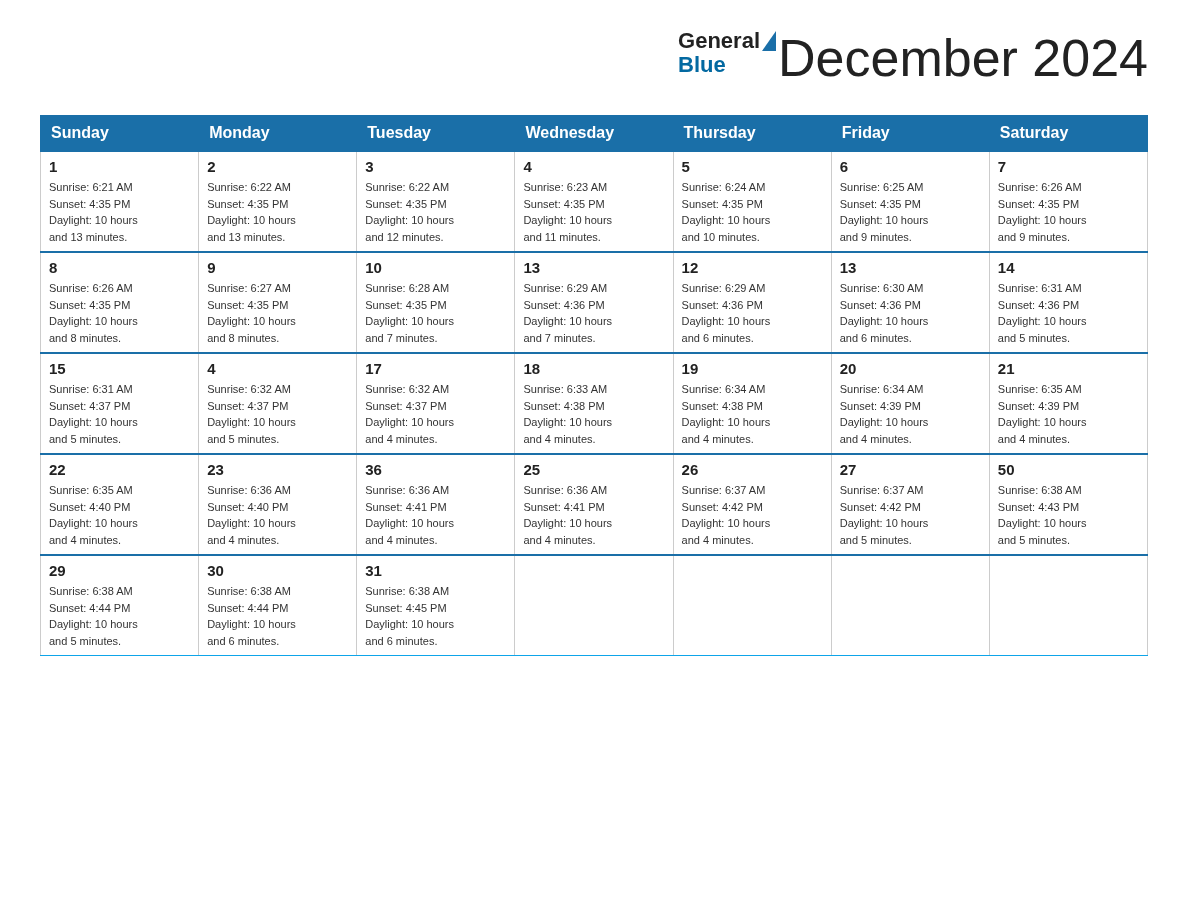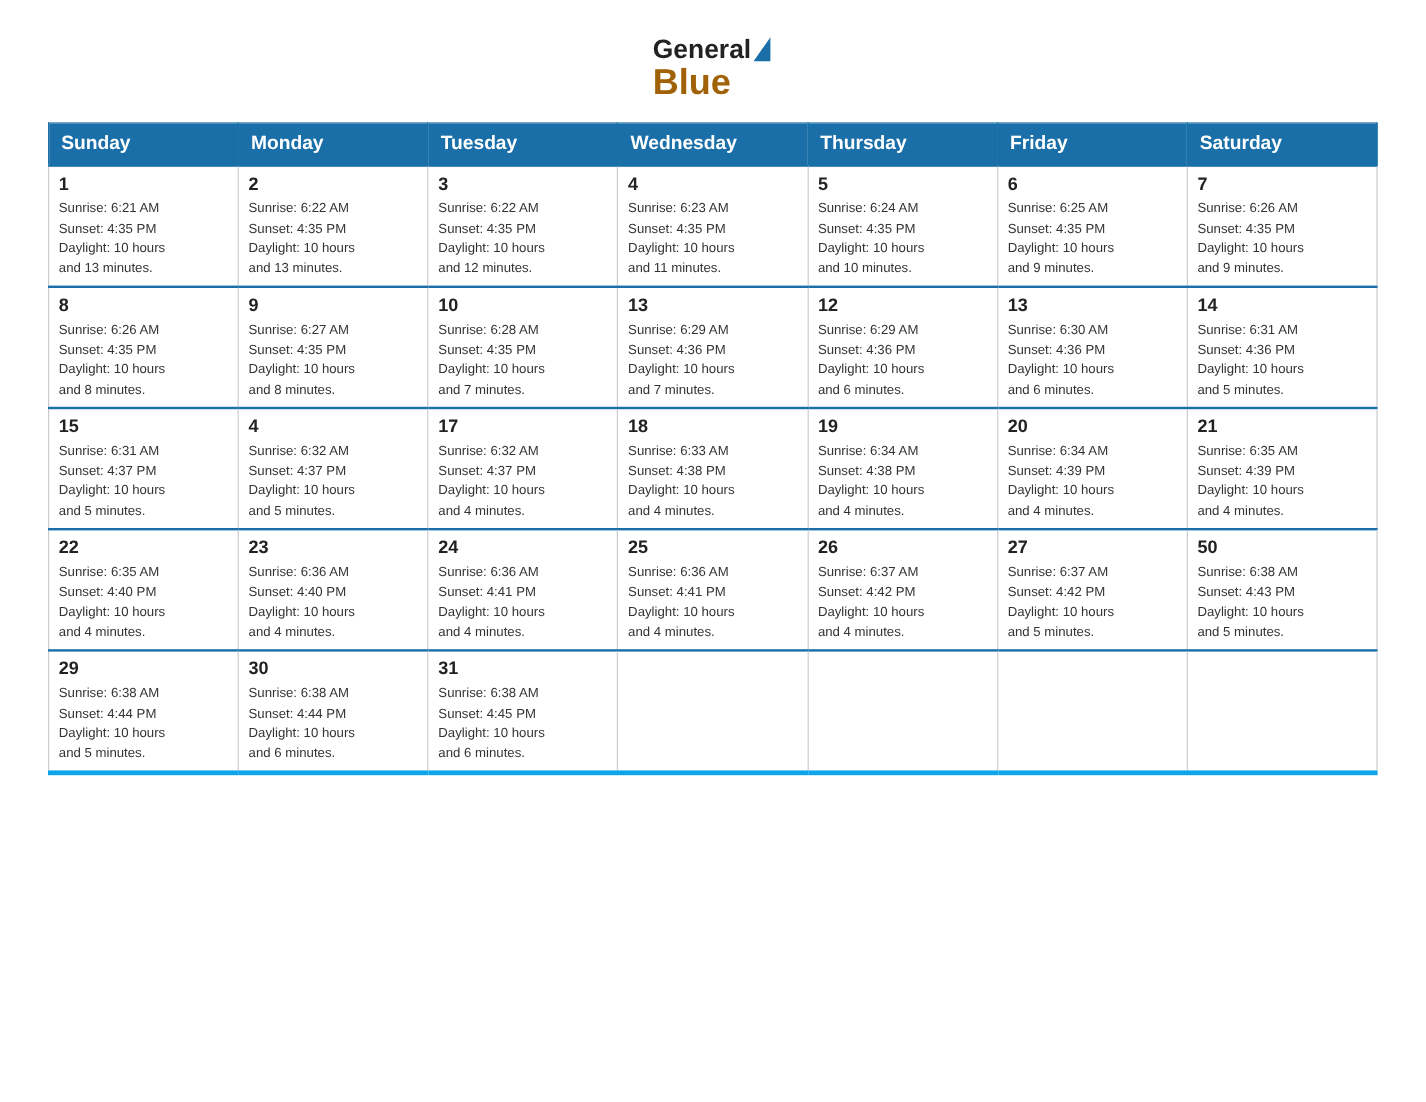--- a/index.html
+++ b/index.html
@@ -6,23 +6,23 @@
     body {
       font-family: Arial, sans-serif;
       background: #fff;
       color: #222;
       padding: 30px 40px;
       width: 1188px;
       min-height: 918px;
     }
     .header {
       display: flex;
-      justify-content: center;
+      justify-content: flex-end;
       align-items: flex-start;
-      margin-bottom: 16px;
+      margin-bottom: 28px;
     }
     .logo {
       display: flex;
       flex-direction: column;
       align-items: flex-start;
     }
     .logo-top {
       display: flex;
       align-items: center;
       font-size: 22px;
@@ -33,22 +33,22 @@
     .logo-general { color: #222; }
     .logo-triangle {
       width: 0;
       height: 0;
       border-left: 14px solid transparent;
       border-bottom: 20px solid #1a6fa8;
       margin: 0 2px;
       display: inline-block;
     }
     .logo-blue {
-      color: #a16207;
-      font-size: 30px;
+      color: #0369a1;
+      font-size: 22px;
       font-weight: bold;
     }
     .title-block {
       text-align: right;
     }
     .title-block h1 {
       font-size: 52px;
       font-weight: 400;
       color: #222;
       line-height: 1.1;
@@ -90,41 +90,42 @@
       color: #222;
       display: block;
       margin-bottom: 4px;
     }
     .calendar td .day-info {
       font-size: 11px;
       line-height: 1.5;
       color: #333;
     }
     .calendar tr:last-child td {
-      border-bottom: 4px solid #0ea5e9;
+      border-bottom: 1px solid #0ea5e9;
     }
     .empty-cell {
       background: #fff;
       border-top: 2px solid #1a6fa8;
     }
   </style>
 </head>
 <body>
 
 <div class="header">
   <div class="logo">
     <div class="logo-top">
       <span class="logo-general">General</span>
       <span class="logo-triangle"></span>
     </div>
     <div>
       <span class="logo-blue">Blue</span>
     </div>
   </div>
   <div class="title-block">
+    <h1>December 2024</h1>
   </div>
 </div>
 
 <table class="calendar">
   <thead>
     <tr>
     <th>Sunday</th>
         <th>Monday</th>
         <th>Tuesday</th>
         <th>Wednesday</th>
@@ -227,21 +228,21 @@
       <tr>
         <td>
           <span class="day-num">22</span>
           <div class="day-info">Sunrise: 6:35 AM<br>Sunset: 4:40 PM<br>Daylight: 10 hours<br>and 4 minutes.</div>
         </td>
         <td>
           <span class="day-num">23</span>
           <div class="day-info">Sunrise: 6:36 AM<br>Sunset: 4:40 PM<br>Daylight: 10 hours<br>and 4 minutes.</div>
         </td>
         <td>
-          <span class="day-num">24</span>
+          <span class="day-num">36</span>
           <div class="day-info">Sunrise: 6:36 AM<br>Sunset: 4:41 PM<br>Daylight: 10 hours<br>and 4 minutes.</div>
         </td>
         <td>
           <span class="day-num">25</span>
           <div class="day-info">Sunrise: 6:36 AM<br>Sunset: 4:41 PM<br>Daylight: 10 hours<br>and 4 minutes.</div>
         </td>
         <td>
           <span class="day-num">26</span>
           <div class="day-info">Sunrise: 6:37 AM<br>Sunset: 4:42 PM<br>Daylight: 10 hours<br>and 4 minutes.</div>
         </td>

